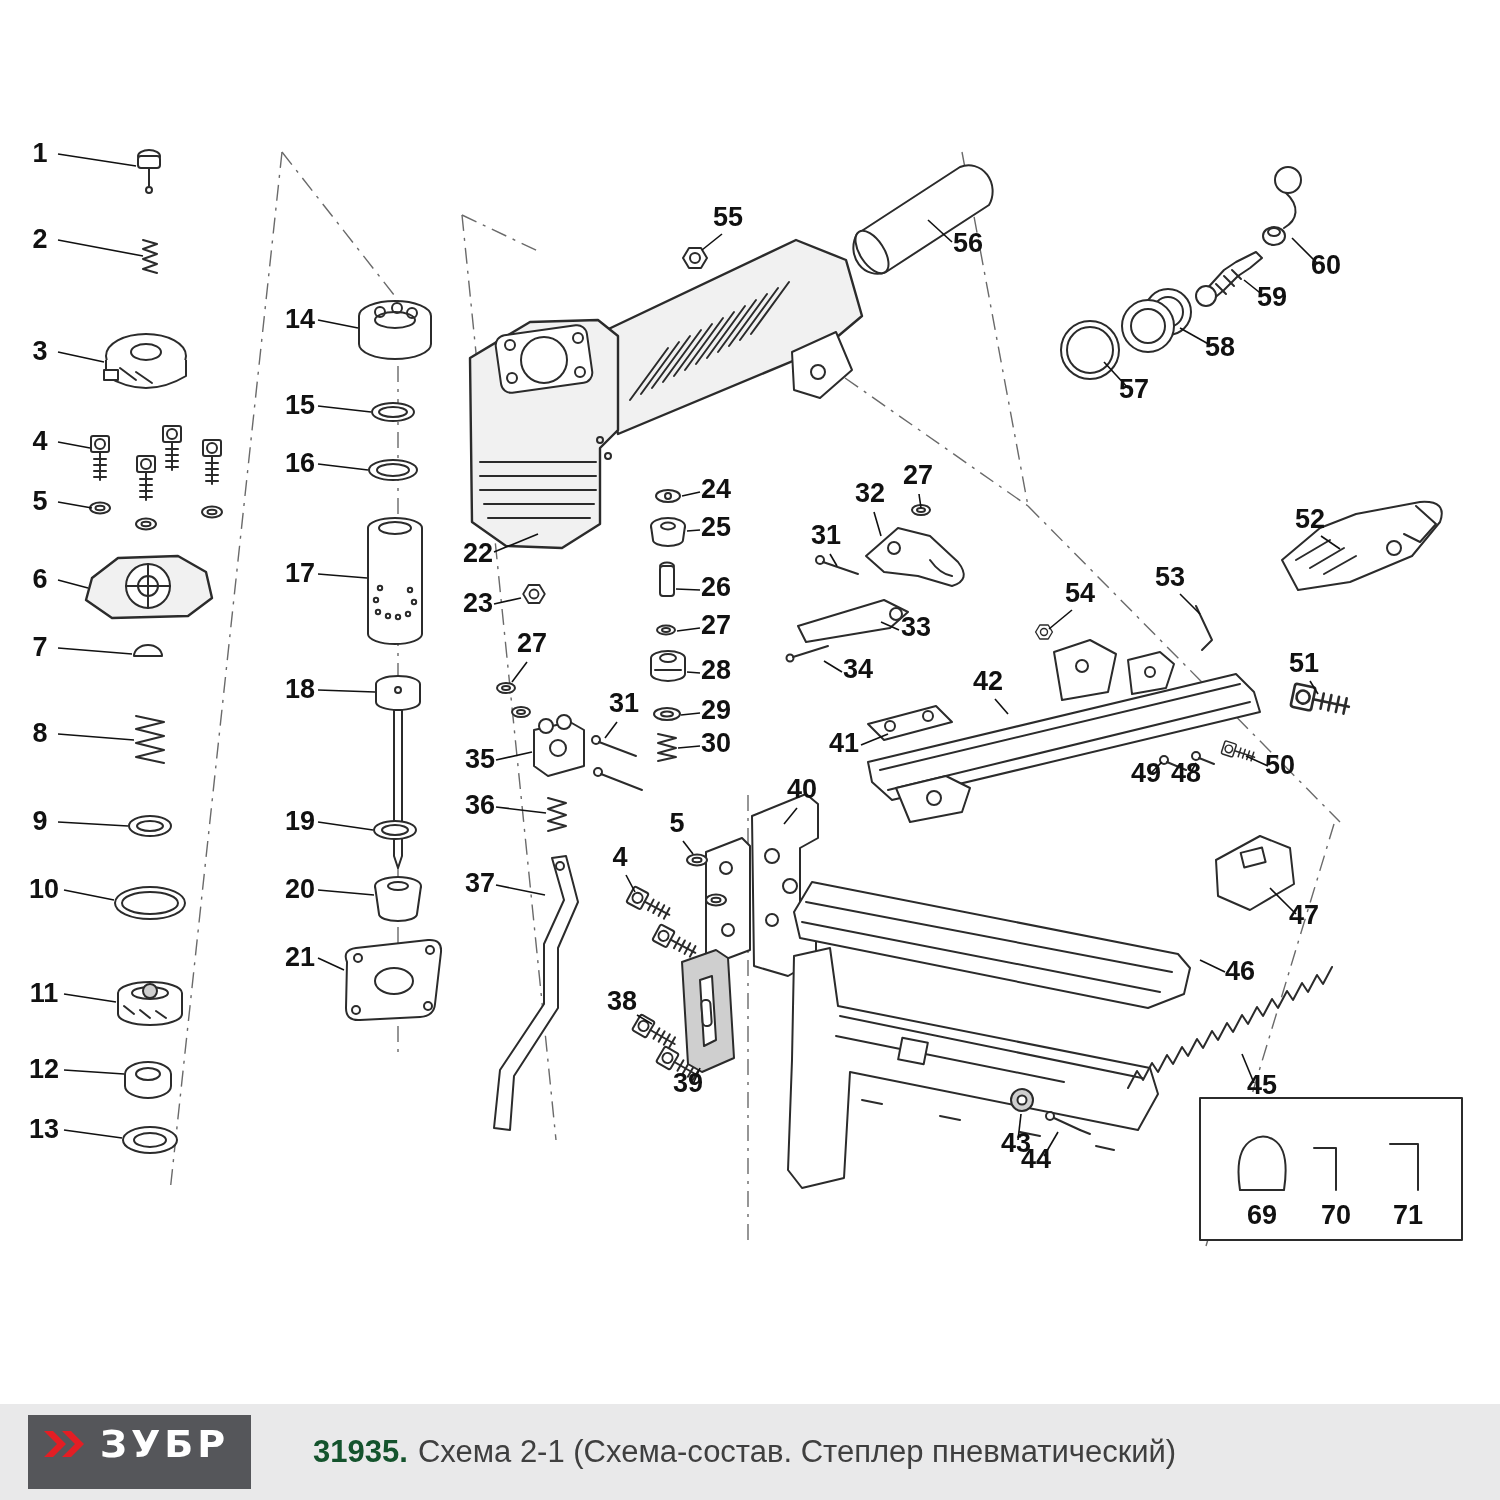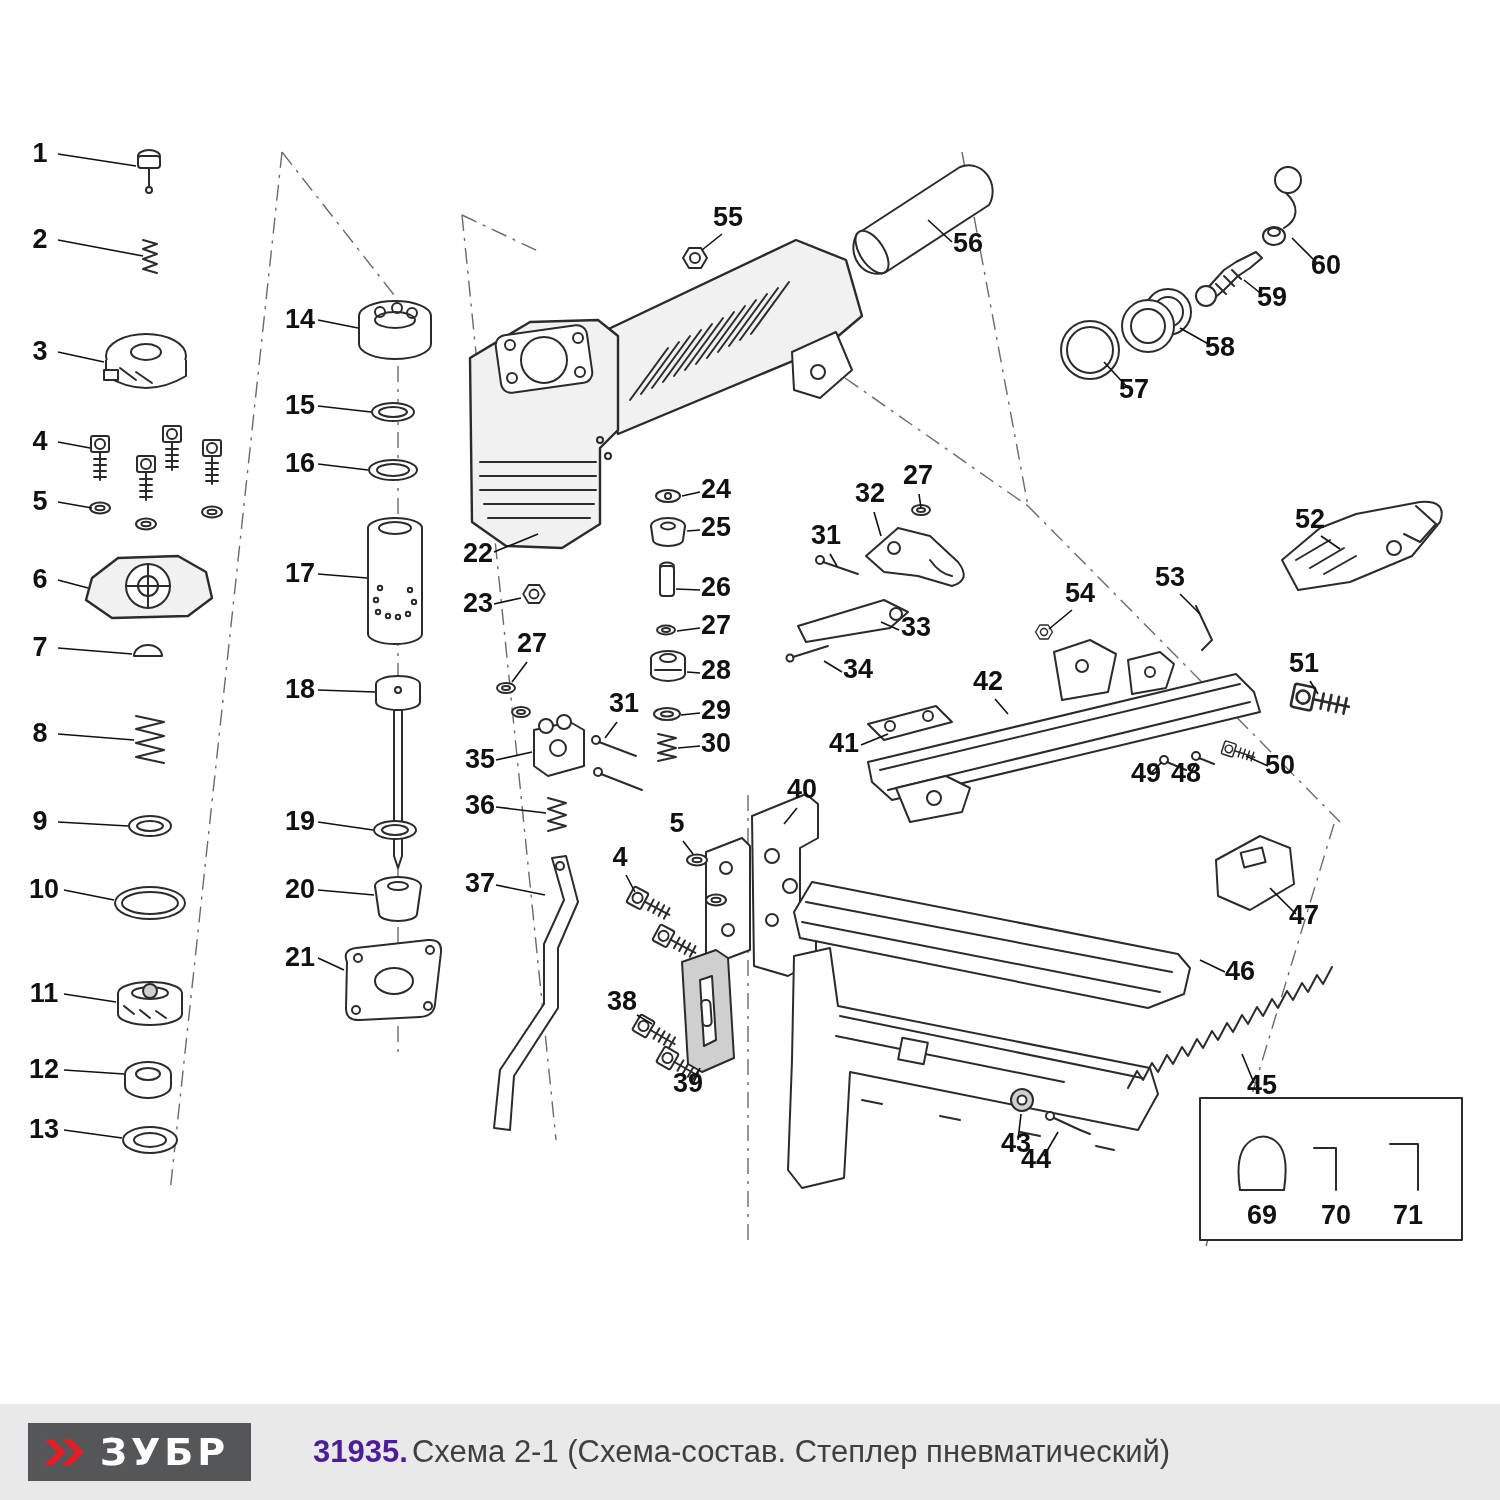--- a/index.html
+++ b/index.html
@@ -13,25 +13,25 @@
   .g{fill:#f1f1f1;stroke:#2b2b2b;stroke-width:2.4;stroke-linejoin:round}
   .d{fill:#cfcfcf;stroke:#2b2b2b;stroke-width:2;stroke-linejoin:round}
   .dashgroup line{stroke:#6a6a6a;stroke-width:1.4;stroke-dasharray:16 7 3 7;fill:none}
   .callout{font:bold 27px "Liberation Sans",sans-serif;fill:#111;text-anchor:middle}
   .leader{stroke:#111;stroke-width:1.6}
 
   
   .footer{position:absolute;left:0;bottom:0;width:100%;height:96px;background:#e9e9ea;
           display:flex;align-items:center}
   .logo{display:flex;align-items:center;gap:12px;background:#55565a;height:58px;
-        margin-left:28px;padding:0 22px 0 14px}
+        margin-left:28px;padding:0 22px 16px 14px}
   .logo-text{color:#fff;font-size:38px;font-weight:bold;letter-spacing:4px;
              font-family:"DejaVu Sans",sans-serif}
   .caption{margin-left:62px;font-size:31px;color:#3f3f3f;white-space:nowrap}
-  .doc-num{font-weight:bold;color:#4c1d95;margin-right:4px}
+  .doc-num{font-weight:bold;color:#14532d;margin-right:10px}
 </style>
 </head>
 <body>
 
 <div class="page">
 
   <svg id="diagram" width="1500" height="1404" viewBox="0 0 1500 1404">
 
     <defs>
       <g id="sym-screw">

